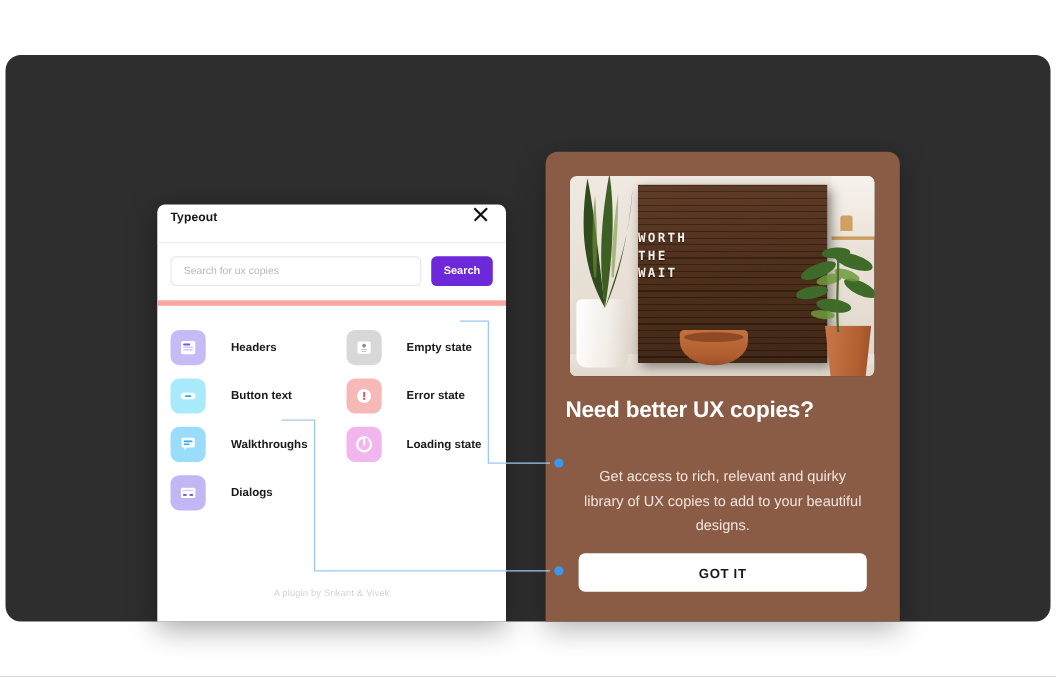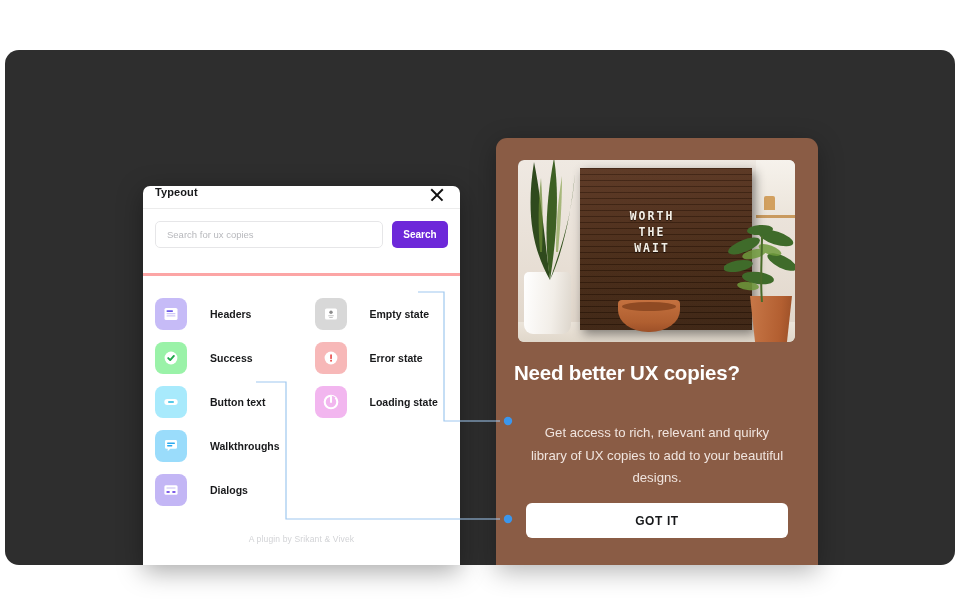--- a/index.html
+++ b/index.html
@@ -22,39 +22,39 @@
   
   .plugin-panel {
     position: absolute; left: 143px; top: 186px;
     width: 317px; height: 379px;
     background: #ffffff;
     border-radius: 7px 7px 0 0;
     overflow: hidden;
     box-shadow: 0 6px 26px rgba(0,0,0,.35);
   }
   .panel-header {
-    height: 23px; display: flex; align-items: flex-start;
-    padding: 0 14px 5px 12px;
+    height: 35px; display: flex; align-items: flex-end;
+    padding: 0 14px 16px 12px;
     border-bottom: 1px solid #ececec;
   }
   .panel-title { font-size: 11px; font-weight: 700; color: #17181a; letter-spacing: .1px; flex: 1; }
   .close-btn {
     width: 18px; height: 18px; position: relative; cursor: pointer;
   }
   .close-btn:before, .close-btn:after {
     content: ""; position: absolute; left: 1px; top: 8px;
     width: 16px; height: 1.6px; background: #111;
   }
   .close-btn:before { transform: rotate(45deg); }
   .close-btn:after  { transform: rotate(-45deg); }
 
   .search-row {
     display: flex; align-items: flex-start; gap: 9px;
-    padding: 12px 12px 25px 12px;
-    border-bottom: 3px solid #fca5a5;
+    padding: 12px 12px 13px 12px;
+    border-bottom: 5px solid #fca5a5;
   }
   .search-input {
     flex: 1; height: 27px; border: 1px solid #e6e6e8; border-radius: 5px;
     background: #fff; font-size: 9.5px; color: #6e6f73;
     padding: 0 11px; font-family: "Liberation Sans", sans-serif; outline: none;
   }
   .search-input::placeholder { color: #b7b8bc; }
   .search-btn {
     height: 27px; min-width: 56px; padding: 0 11px;
     background: #6d28d9; color: #fff; border: none; border-radius: 5px;
@@ -121,22 +121,22 @@
   
   .ph-wall { position:absolute; inset:0; background:linear-gradient(180deg,#efe9e2 0%,#e7ded4 60%,#ded4c8 100%); }
   .ph-board {
     position:absolute; left:62px; top:8px; width:172px; height:162px;
     background:
       repeating-linear-gradient(180deg, rgba(0,0,0,.22) 0 1px, rgba(255,255,255,.035) 1px 6px),
       linear-gradient(175deg,#5a3520 0%,#452713 55%,#39200f 100%);
     box-shadow: 3px 4px 10px rgba(0,0,0,.45);
   }
   .ph-letters {
-    position:absolute; left:48px; top:48px; width:172px;
-    text-align:center; color:#f3efe6;
+    position:absolute; left:62px; top:48px; width:172px;
+    text-align:left; color:#f3efe6;
     font-family:"DejaVu Sans Mono", monospace;
     font-size:11.5px; font-weight:700; line-height:16px; letter-spacing:2px;
     text-shadow:0 1px 1px rgba(0,0,0,.6);
   }
   .ph-pot-l {
     position:absolute; left:6px; top:112px; width:47px; height:62px;
     background:linear-gradient(95deg,#ffffff 0%,#f2eee8 60%,#ddd6cc 100%);
     border-radius:5px 5px 9px 9px;
   }
   .ph-snake {
@@ -199,29 +199,20 @@
             <svg width="18" height="18" viewBox="0 0 18 18">
               <rect x="2.5" y="3" width="13" height="12" rx="1.6" fill="#fff"></rect>
               <rect x="4.5" y="5.3" width="6.5" height="1.7" rx=".8" fill="#6c5ce7"></rect>
               <rect x="4.5" y="8" width="9" height="1.3" rx=".65" fill="#cfc8f7"></rect>
               <rect x="4.5" y="10.3" width="9" height="1.3" rx=".65" fill="#cfc8f7"></rect>
             </svg>
           </div>
           <div class="cat-label">Headers</div>
         </div>
 
-        <div class="cat-item">
-          <div class="cat-ico" style="background:#9af2a8">
-            <svg width="18" height="18" viewBox="0 0 18 18">
-              <circle cx="9" cy="9" r="6.4" fill="#fff"></circle>
-              <path d="M6.2 9.1 L8.2 11.1 L11.9 6.9" stroke="#1fa84a" stroke-width="1.9" fill="none" stroke-linecap="round" stroke-linejoin="round"></path>
-            </svg>
-          </div>
-          <div class="cat-label">Success</div>
-        </div>
 
         <div class="cat-item">
           <div class="cat-ico" style="background:#a8eafc">
             <svg width="18" height="18" viewBox="0 0 18 18">
               <rect x="2.3" y="6" width="13.4" height="6" rx="3" fill="#fff"></rect>
               <rect x="6" y="8.3" width="6" height="1.5" rx=".75" fill="#1cb8e0"></rect>
             </svg>
           </div>
           <div class="cat-label">Button text</div>
         </div>

